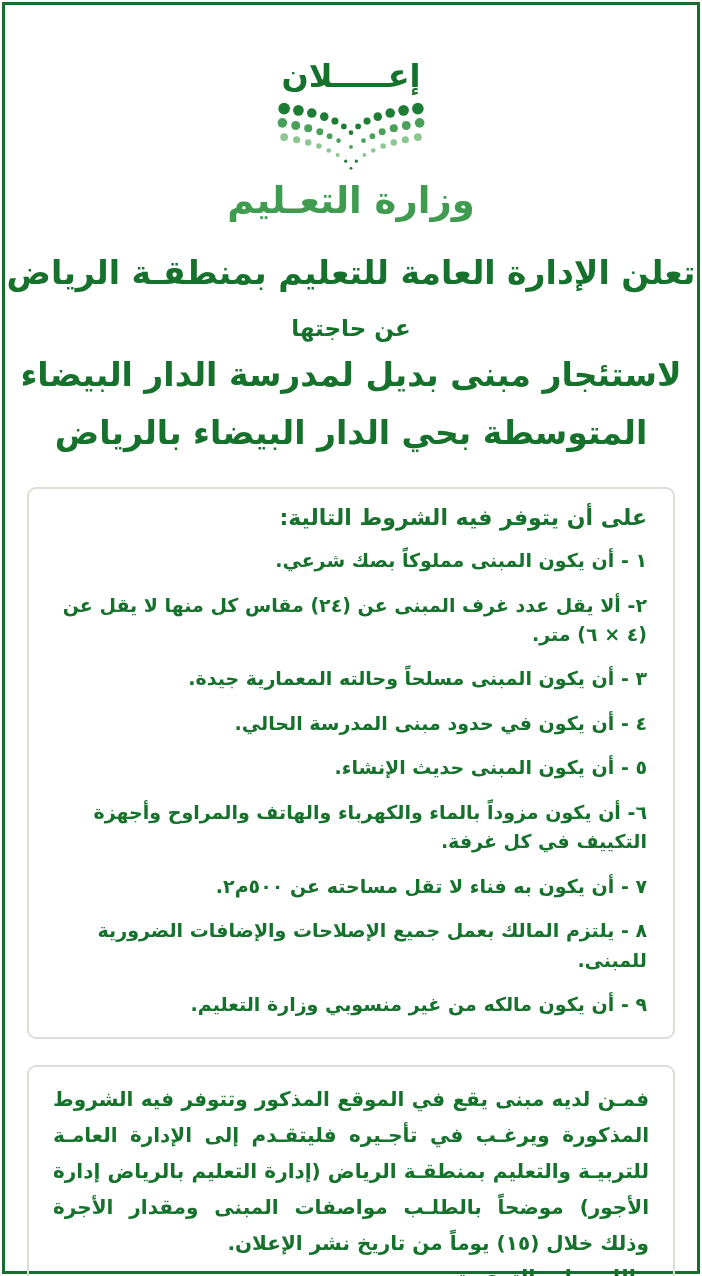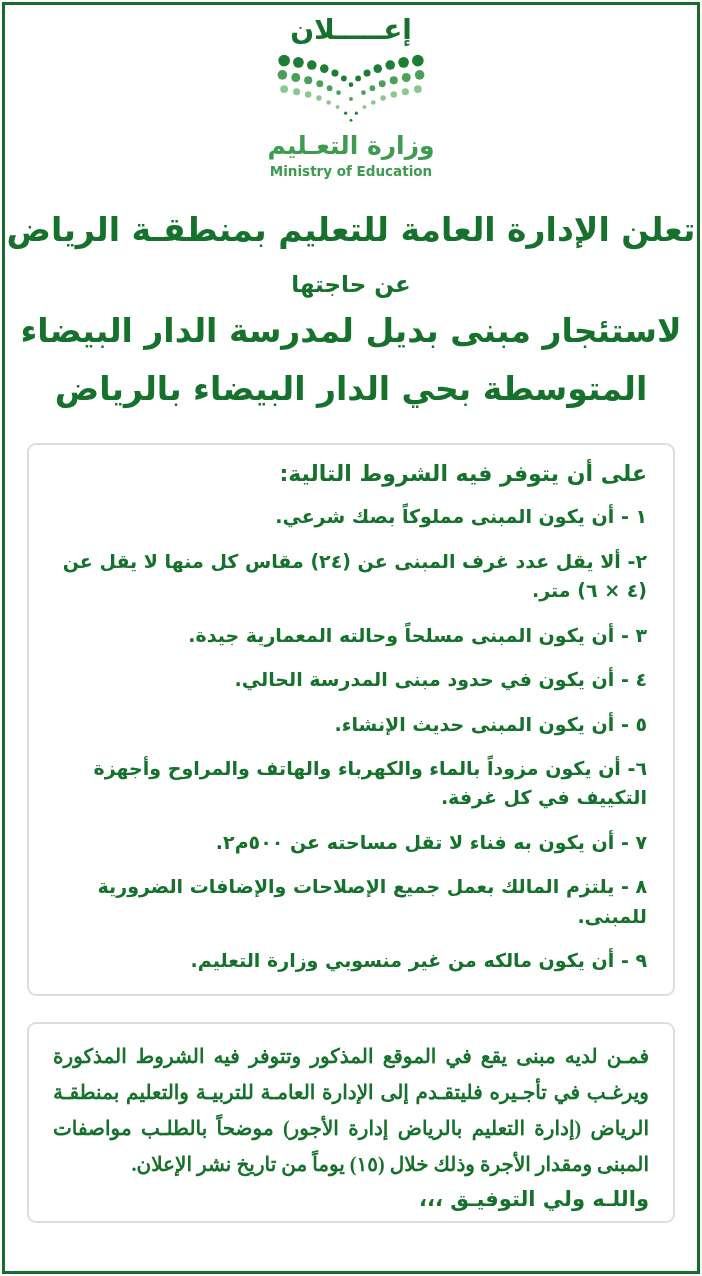--- a/index.html
+++ b/index.html
@@ -22,32 +22,33 @@
     position: absolute; inset: 2px;
     border: 3px solid var(--frame-green);
     pointer-events: none;
   }
   .content {
     position: absolute; inset: 5px;
     padding-top: 8px;
     text-align: center;
   }
   .title {
-    font-size: 28px;
+    font-size: 32px;
     font-weight: bold;
     color: var(--green-dark);
     line-height: 1.2;
+    margin-top: 44px;
   }
   .logo-block { margin-top: 2px; }
   .logo-dots svg { width: 152px; height: 82px; display: inline-block; }
   .d1 { fill: var(--dot1); }
   .d2 { fill: var(--dot2); }
   .d3 { fill: var(--dot3); }
   .wordmark {
-    font-size: 25px;
+    font-size: 37px;
     font-weight: bold;
     color: var(--green-logo);
     margin-top: -4px;
   }
   .logo-en {
     font-size: 13.5px;
     font-weight: bold;
     color: var(--green-logo);
     margin-top: 3px;
   }
@@ -90,21 +91,20 @@
   }
   .condition:last-child { margin-bottom: 8px; }
   .box2 {
     margin-top: 26px;
     padding: 14px 24px 10px 24px;
   }
   .closing-par {
     font-size: 20px;
     line-height: 1.8;
     text-align: justify;
-    font-family: Liberation Serif, serif;
   }
   .signoff {
     font-size: 21px;
     text-align: right;
     margin-top: 5px;
   }
 </style>
 </head>
 <body>
 
@@ -157,21 +157,20 @@
           <circle class="d3" cx="133" cy="51" r="3.6"></circle>
           <circle class="d3" cx="121" cy="55" r="3.1"></circle>
           <circle class="d3" cx="110" cy="60" r="2.6"></circle>
           <circle class="d3" cx="100" cy="65" r="2.2"></circle>
         <circle class="d1" cx="79" cy="72" r="1.8"></circle>
           <circle class="d1" cx="91" cy="72" r="1.8"></circle>
           <circle class="d1" cx="85" cy="80" r="1.6"></circle>
       </svg>
     </div>
     <div class="wordmark" dir="rtl">وزارة التعـليم</div>
-    <div class="logo-en" dir="ltr">Ministry of Education</div>
   </div>
 
   <div class="h-main h1">تعلن الإدارة العامة للتعليم بمنطقـة الرياض</div>
   <div class="h-sub">عن حاجتها</div>
   <div class="h-main h2">لاستئجار مبنى بديل لمدرسة الدار البيضاء</div>
   <div class="h-main h3">المتوسطة بحي الدار البيضاء بالرياض</div>
 
   <div class="box box1">
     <div class="conditions-intro">على أن يتوفر فيه الشروط التالية:</div>
     <div class="condition">١ - أن يكون المبنى مملوكاً بصك شرعي.</div>

